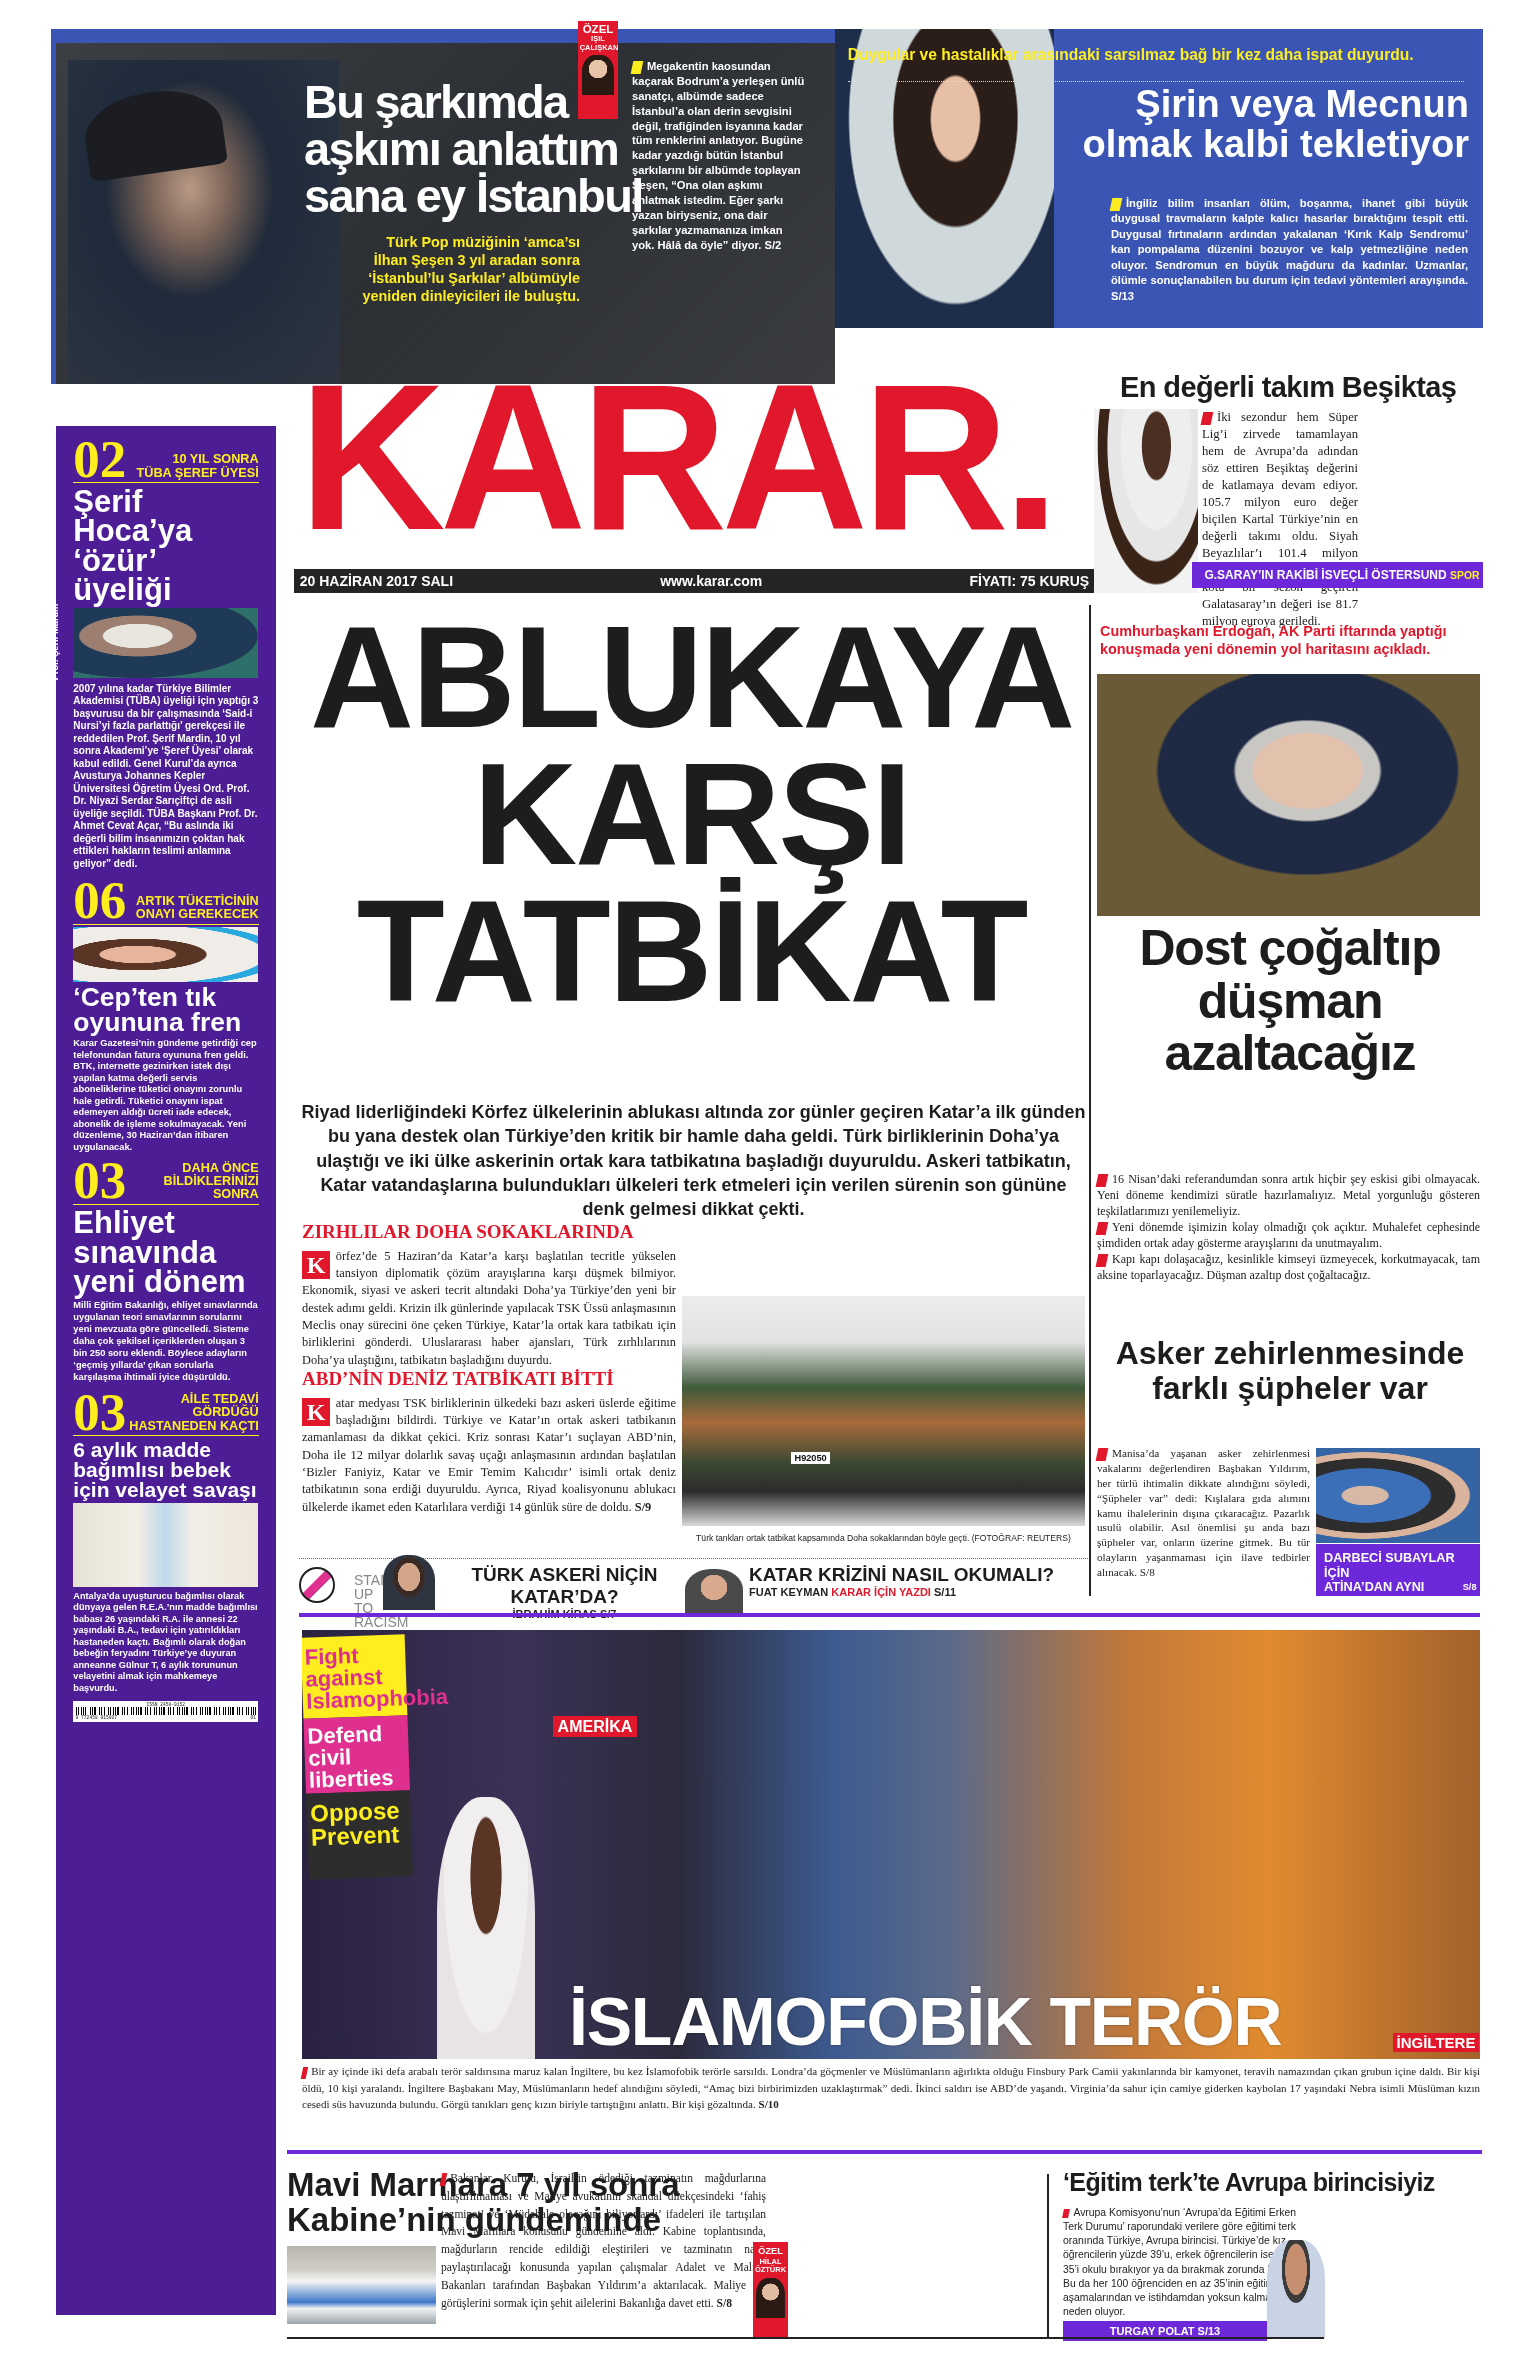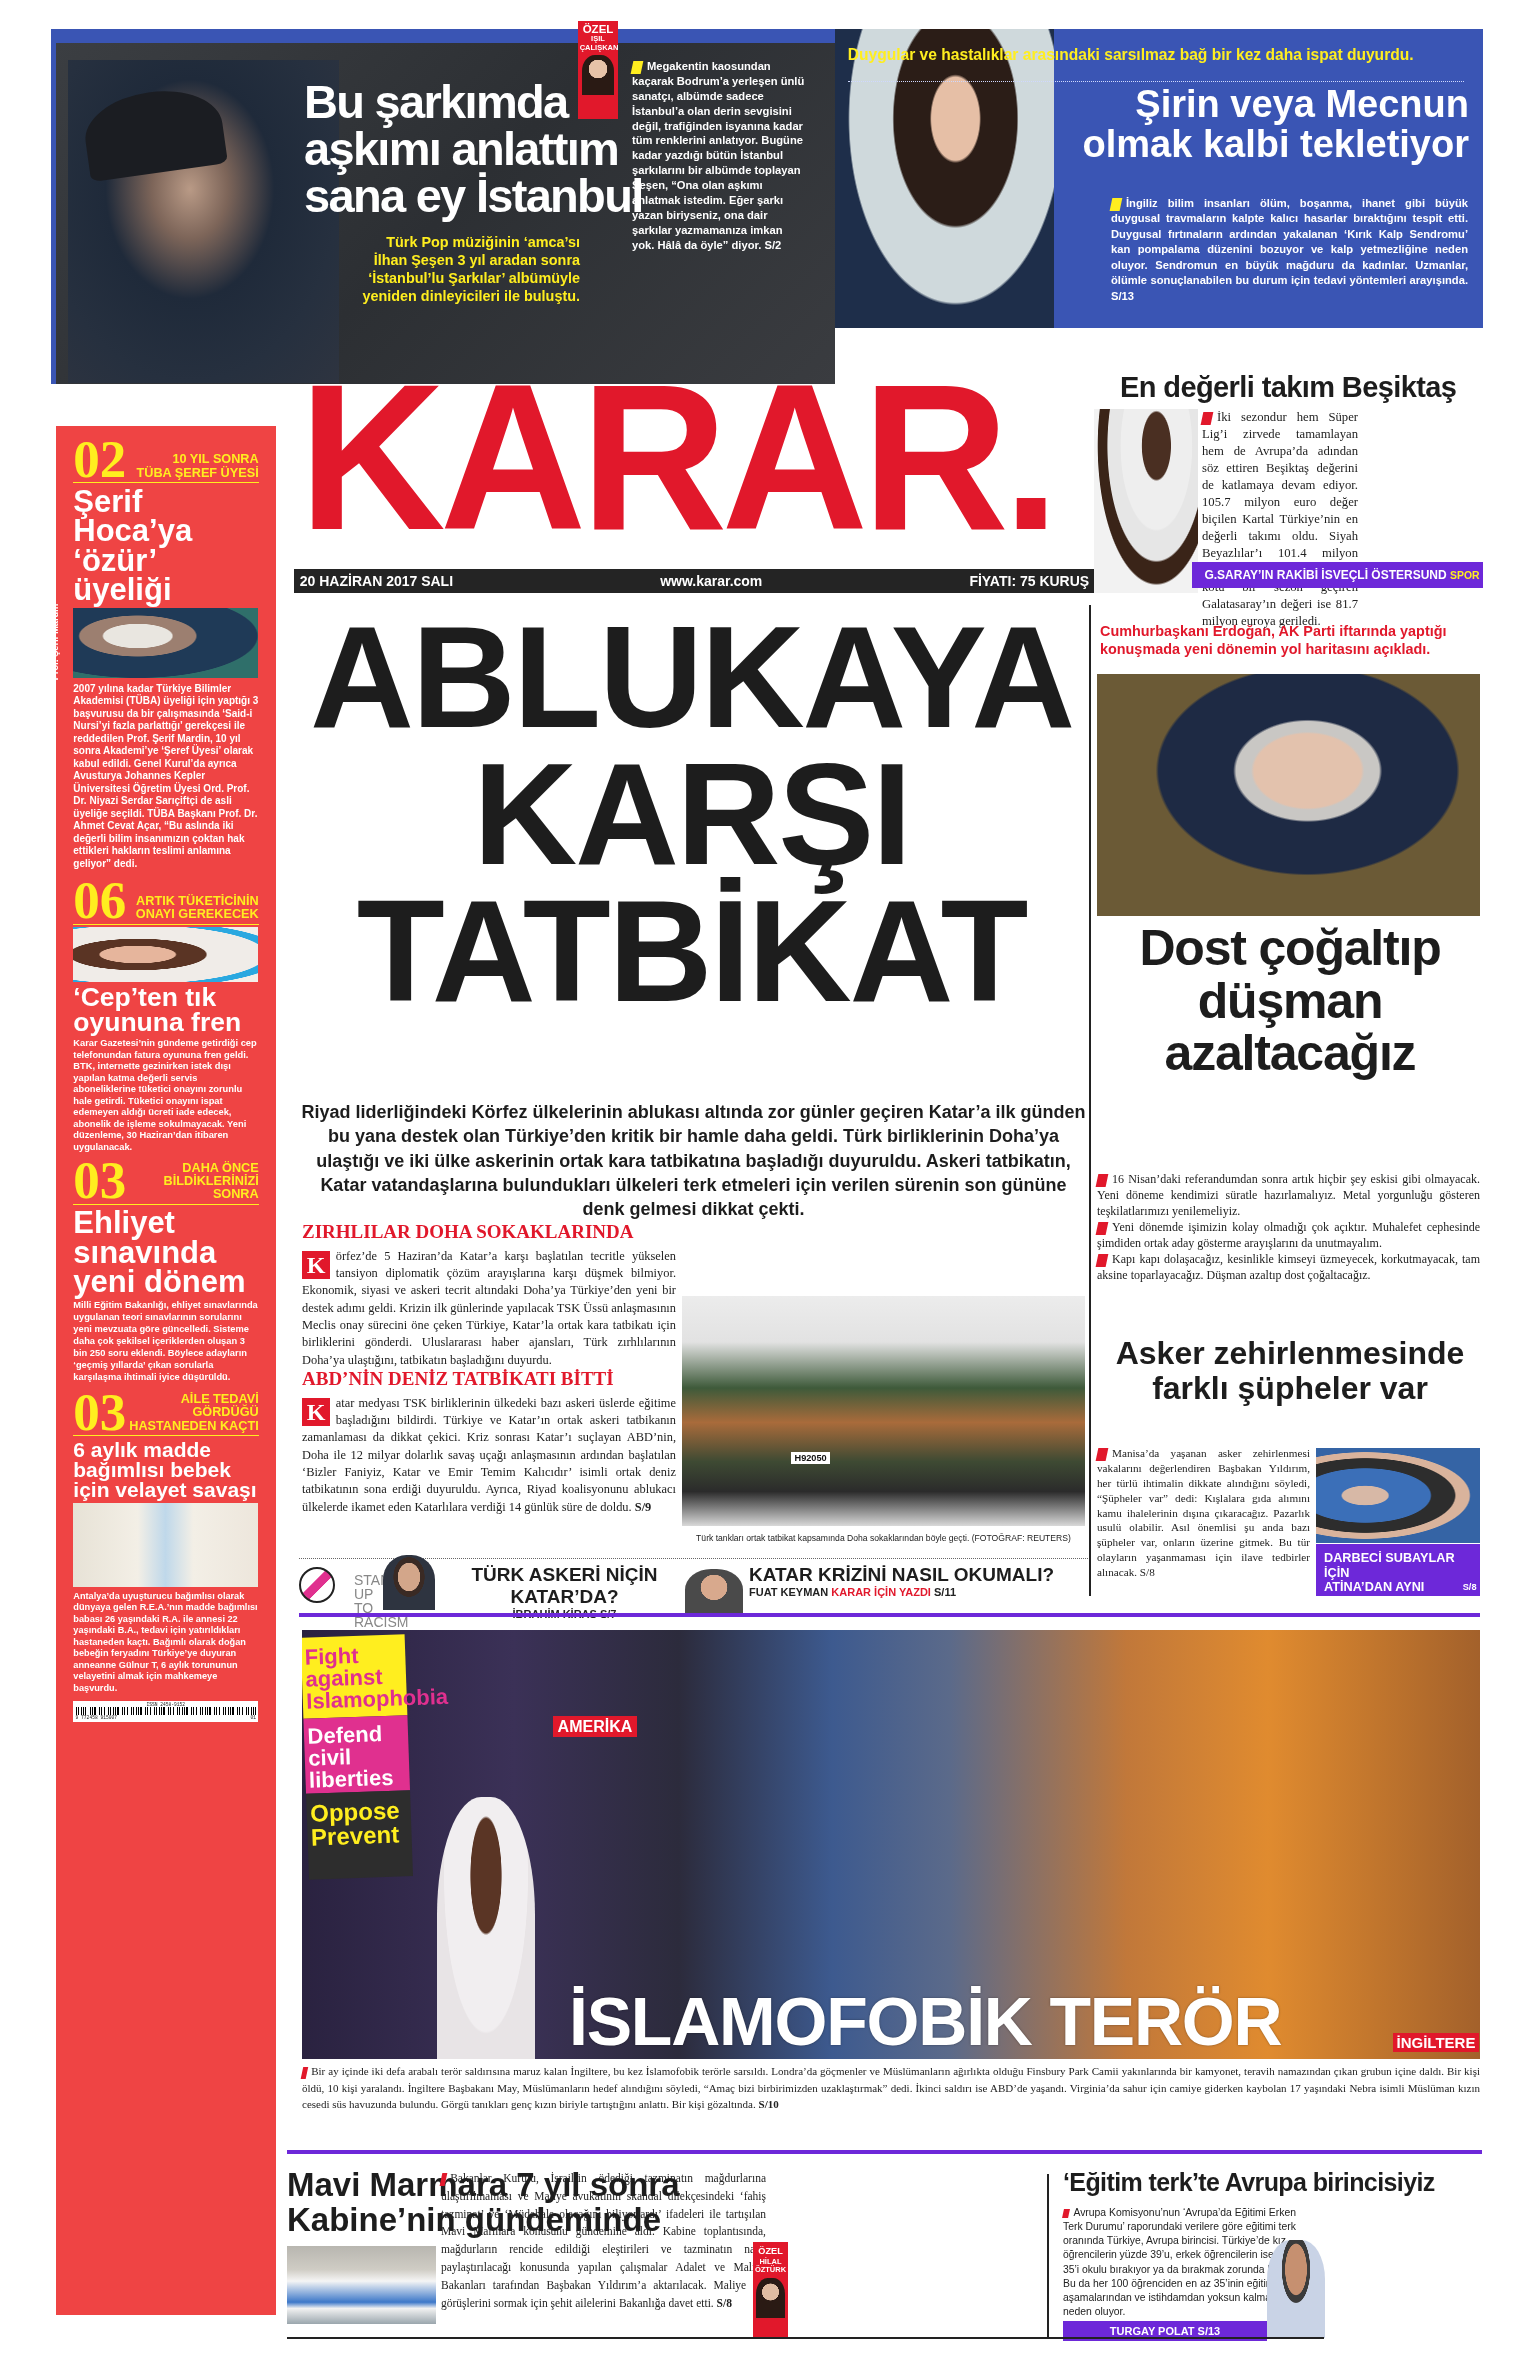--- a/index.html
+++ b/index.html
@@ -12,21 +12,21 @@
   .sq.redsq { background: #e1182b; }
   .photo { overflow: hidden; }
 
   
   #top-band { left: 51px; top: 29px; width: 1432px; height: 17.3px; background: #3a55b4; }
   #top-left { left: 51px; top: 43px; width: 784px; height: 341px; background: linear-gradient(135deg,#3b3e42 0%,#2c2f33 50%,#3a3c40 100%); border-left: 5.8px solid #3a55b4; }
   #top-right { left: 835px; top: 29px; width: 648px; height: 299px; background: #3a55b4; }
   .lines p { margin: 0; }
 
   
-  #left-col { left: 56px; top: 426px; width: 220px; height: 1889px; background: #ef4444; padding: 0 17.3px; color: #fff; }
+  #left-col { left: 56px; top: 426px; width: 220px; height: 1889px; background: #4c1d95; padding: 0 17.3px; color: #fff; }
   .num-head { display: flex; justify-content: space-between; align-items: flex-end; border-bottom: 1.7px solid #ffee1f; padding-bottom: 2.3px; }
   .num { font-family: "Liberation Serif", serif; font-size: 53px; font-weight: bold; color: #ffee1f; line-height: 0.8; }
   .kicker { font-size: 12.7px; font-weight: bold; color: #ffee1f; text-align: right; line-height: 1.05; }
   .lc-title { font-weight: bold; color: #fff; line-height: 0.95; }
   .lc-body { font-size: 12px; font-weight: bold; color: #fff; line-height: 1.25; }
 
   
   #masthead { left: 299px; top: 354px; width: 795px; height: 204px; }
   #logo { font-family: "Liberation Sans", sans-serif; font-size: 207px; font-weight: bold; color: #e1182b; letter-spacing: -5.8px; line-height: 1; transform: scaleX(0.98); transform-origin: left; }
   #datebar { left: 294px; top: 569px; width: 801px; height: 24px; background: #242424; color: #fff; display: flex; justify-content: space-between; align-items: center; padding: 0 5.8px; font-weight: bold; font-size: 14px; }

